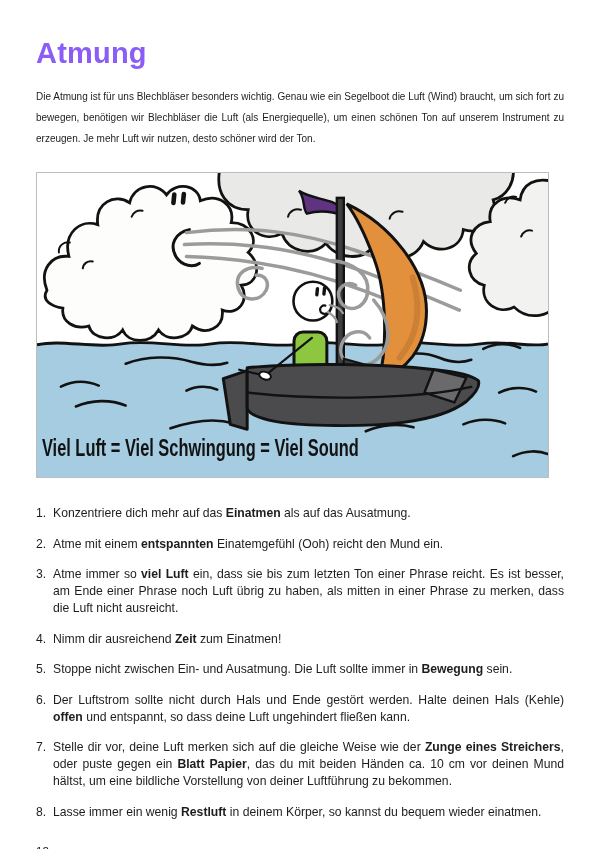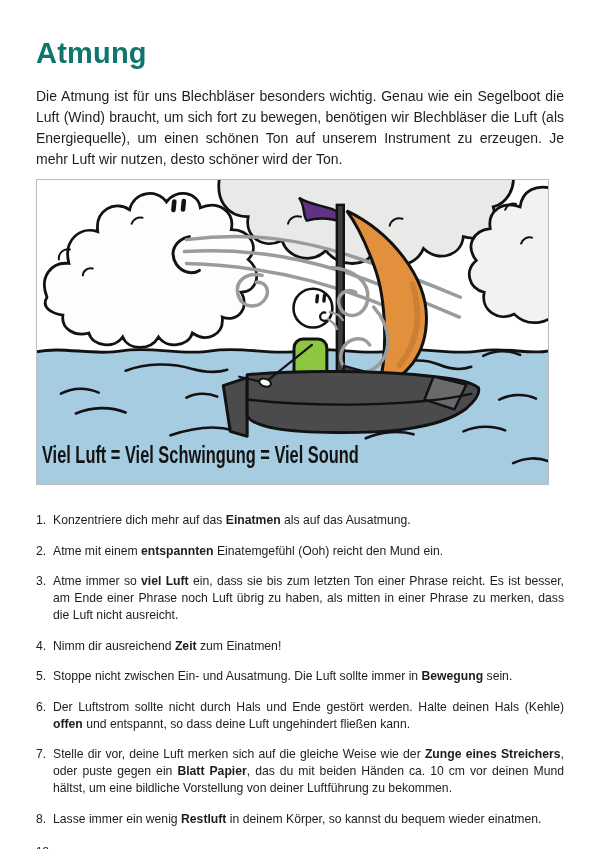--- a/index.html
+++ b/index.html
@@ -1,22 +1,22 @@
 <!DOCTYPE html>
 <html><head>
 <meta charset="utf-8">
 <style>
   html,body{margin:0;padding:0;background:#ffffff;}
   body{width:600px;height:849px;overflow:hidden;position:relative;
        font-family:"Liberation Sans",sans-serif;color:#1d1d1b;}
   .page{position:relative;width:600px;height:849px;padding:0 36px;box-sizing:border-box;}
   h1.title{margin:36px 0 0 0;font-size:29px;line-height:34px;font-weight:700;
-           letter-spacing:0.2px;color:#0f766e;}
-  p.intro{margin:16px 0 0 0;font-size:14px;line-height:21px;text-align:justify;}
-  figure.illustration{margin:9px 0 0 0;width:511px;height:304px;border:1px solid #bdbdbd;
+           letter-spacing:0.2px;color:#8b5cf6;}
+  p.intro{margin:16px 0 0 0;font-size:10px;line-height:21px;text-align:justify;}
+  figure.illustration{margin:23px 0 0 0;width:511px;height:304px;border:1px solid #bdbdbd;
                       padding:0;background:#ffffff;}
   figure.illustration svg{display:block;width:511px;height:304px;}
   ol.instructions{margin:27px 0 0 0;padding:0;list-style:none;}
   ol.instructions li{position:relative;padding-left:17px;margin:0 0 13.5px 0;
                      font-size:12.2px;line-height:17px;text-align:justify;}
   ol.instructions li .num{position:absolute;left:0;top:0;}
   ol.instructions b{font-weight:700;margin-top:8px;}
   .page-number{position:absolute;left:36px;top:809px;font-size:11.5px;color:#222;}
 </style>
 </head>

